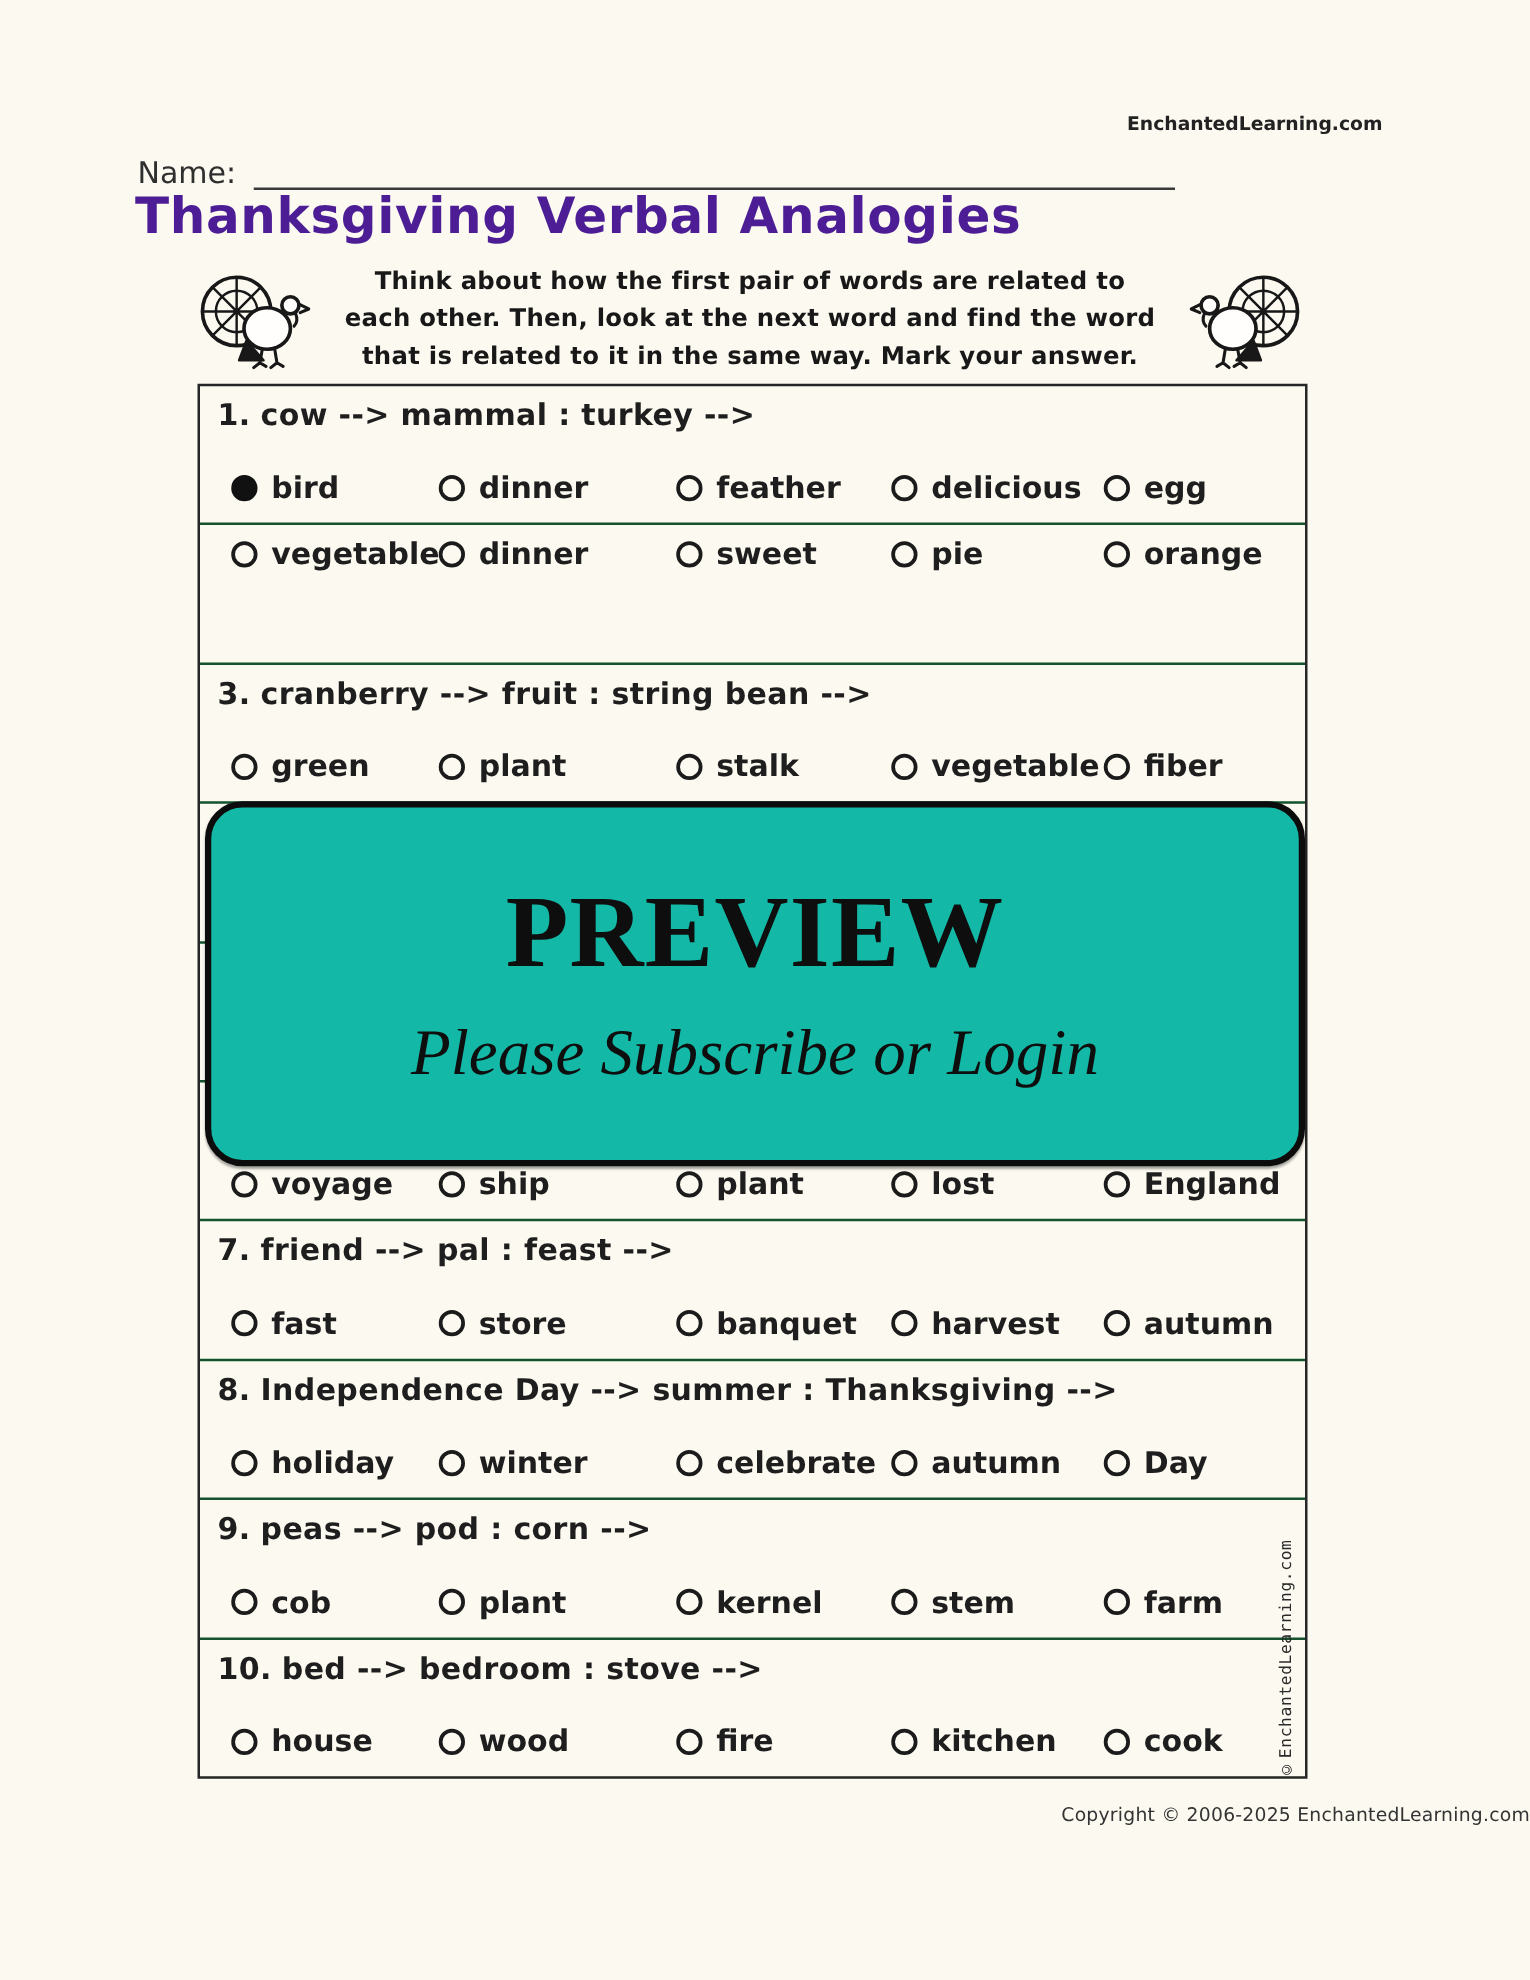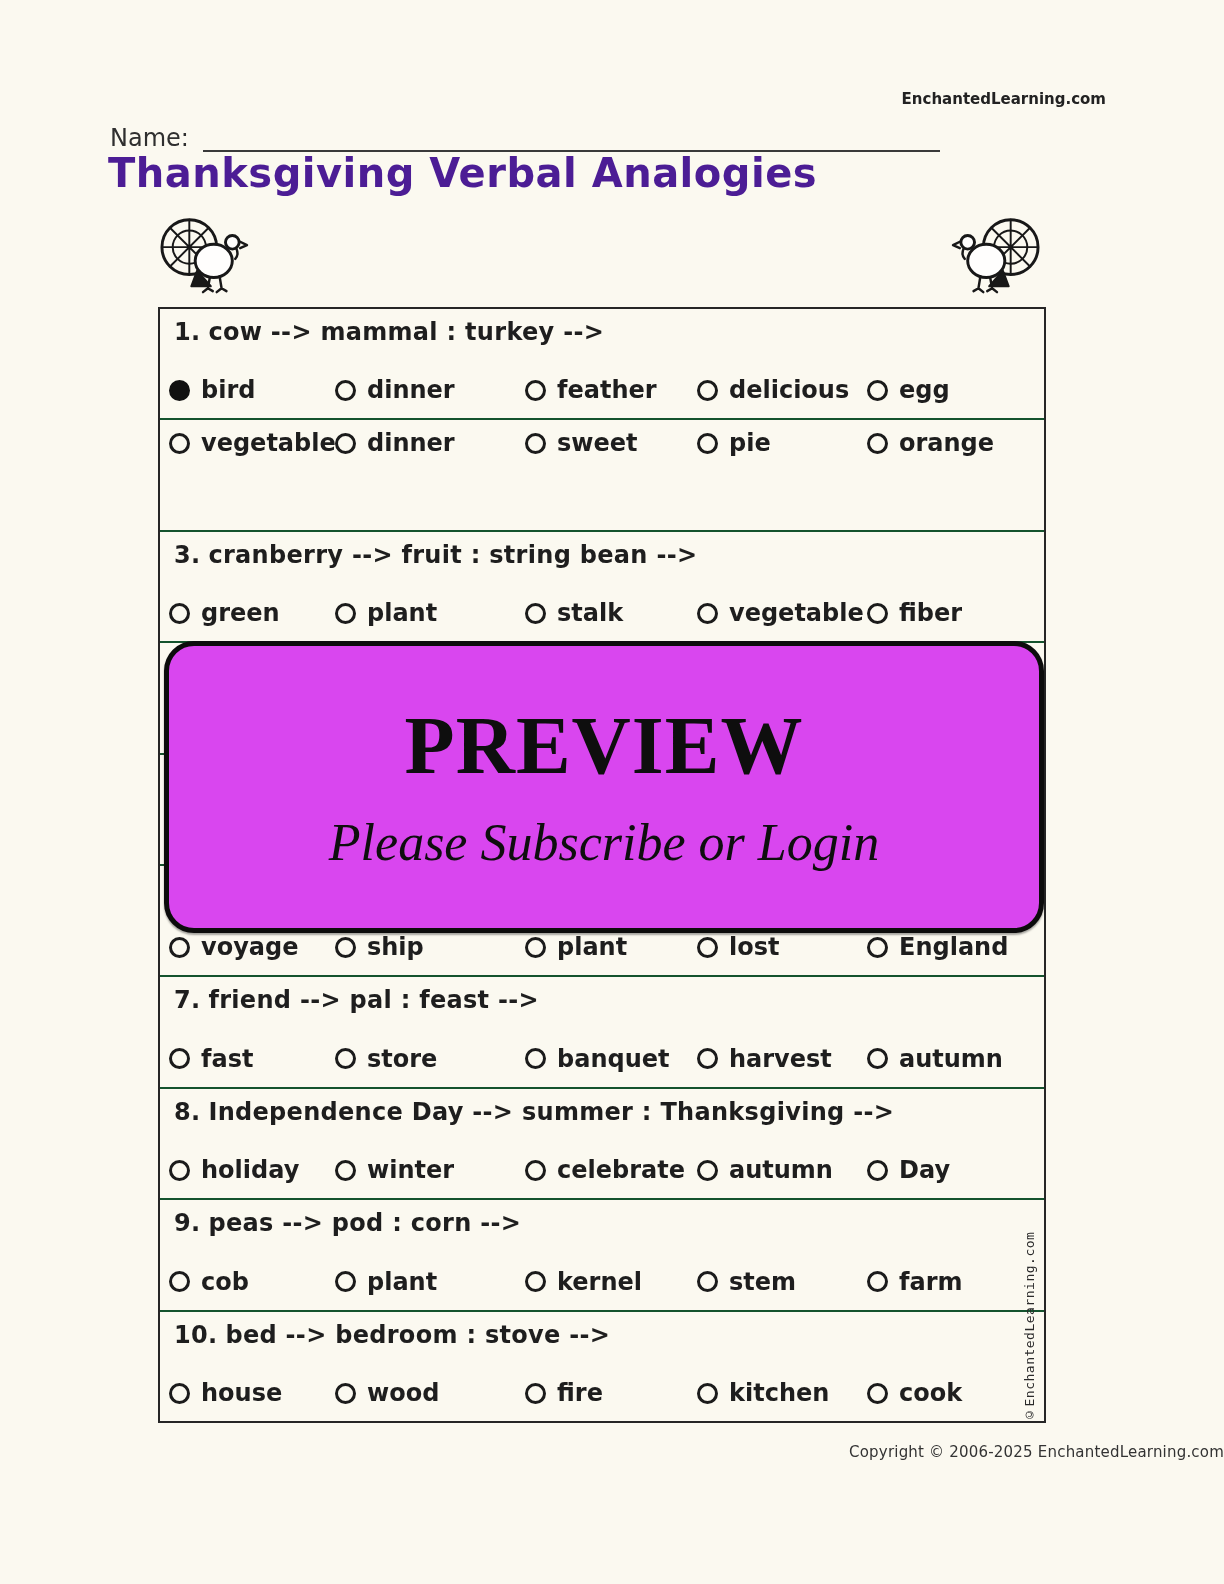--- a/index.html
+++ b/index.html
@@ -54,34 +54,34 @@
   }
   .q-row:last-child { border-bottom:none; }
   .q-prompt {
     padding-left:14px; font-size:24px; font-weight:bold;
     letter-spacing:0.3px; min-height:30px; white-space:nowrap;
   }
   .q-num { margin-right:8px; }
   .q-options {
     display:grid;
     grid-template-columns:166px 190px 172px 170px auto;
-    padding-left:9px; align-items:center;
+    padding-left:25px; align-items:center;
     font-size:24px; font-weight:bold;
   }
   .opt { display:flex; align-items:center; gap:11px; white-space:nowrap; }
   .radio {
     width:15px; height:15px; flex:none;
     border:3px solid #1b1b1b; border-radius:50%; background:transparent;
   }
   .radio.filled { background:#111; border-color:#111; }
 
   
   .preview-box {
     position:absolute; top:641px; left:164px; width:880px; height:292px;
-    background:#d946ef;
+    background:#14b8a6;
     border:5px solid #0c0c0c; border-radius:30px; box-sizing:border-box;
     box-shadow:0 2px 2px rgba(0,0,0,0.35);
     display:flex; flex-direction:column; align-items:center; justify-content:center;
     gap:30px;
   }
   .preview-title {
     font-family:"Liberation Serif", serif;
     font-size:82px; font-weight:bold; letter-spacing:1px; color:#0e0e0e; line-height:1;
   }
   .preview-sub {
@@ -121,20 +121,25 @@
         <circle cx="36" cy="38" r="17" stroke-width="2"></circle>
         <path d="M44 62 L58 78 L38 78 Z" fill="#181818" stroke-width="2"></path>
         <ellipse cx="61" cy="52" rx="19" ry="17" fill="#fffefd"></ellipse>
         <circle cx="80" cy="33" r="7" fill="#fffefd"></circle>
         <path d="M87 32 l8 4 -7 3" stroke-width="2.5"></path>
         <path d="M84 39 q3 7 -1 11" stroke-width="2.5"></path>
         <path d="M57 69 l-2 11 m0 0 l-5 4 m5 -4 l5 3 M67 68 l2 12 m0 0 l-5 4 m5 -4 l5 3" stroke-width="2.5"></path>
       </g>
     </svg>
   </span>
+  <div class="inst-text">
+    <div>Think about how the first pair of words are related to</div>
+    <div>each other. Then, look at the next word and find the word</div>
+    <div>that is related to it in the same way.  Mark your answer.</div>
+  </div>
   <span class="turkey right">
     <svg viewBox="0 0 100 88">
       <g fill="none" stroke="#181818" stroke-width="3" stroke-linecap="round" stroke-linejoin="round">
         <circle cx="36" cy="38" r="28" fill="#fbf9f0"></circle>
         <path d="M36 10 L36 66 M8 38 L64 38 M16.2 18.2 L55.8 57.8 M55.8 18.2 L16.2 57.8" stroke-width="2"></path>
         <circle cx="36" cy="38" r="17" stroke-width="2"></circle>
         <path d="M44 62 L58 78 L38 78 Z" fill="#181818" stroke-width="2"></path>
         <ellipse cx="61" cy="52" rx="19" ry="17" fill="#fffefd"></ellipse>
         <circle cx="80" cy="33" r="7" fill="#fffefd"></circle>
         <path d="M87 32 l8 4 -7 3" stroke-width="2.5"></path>

